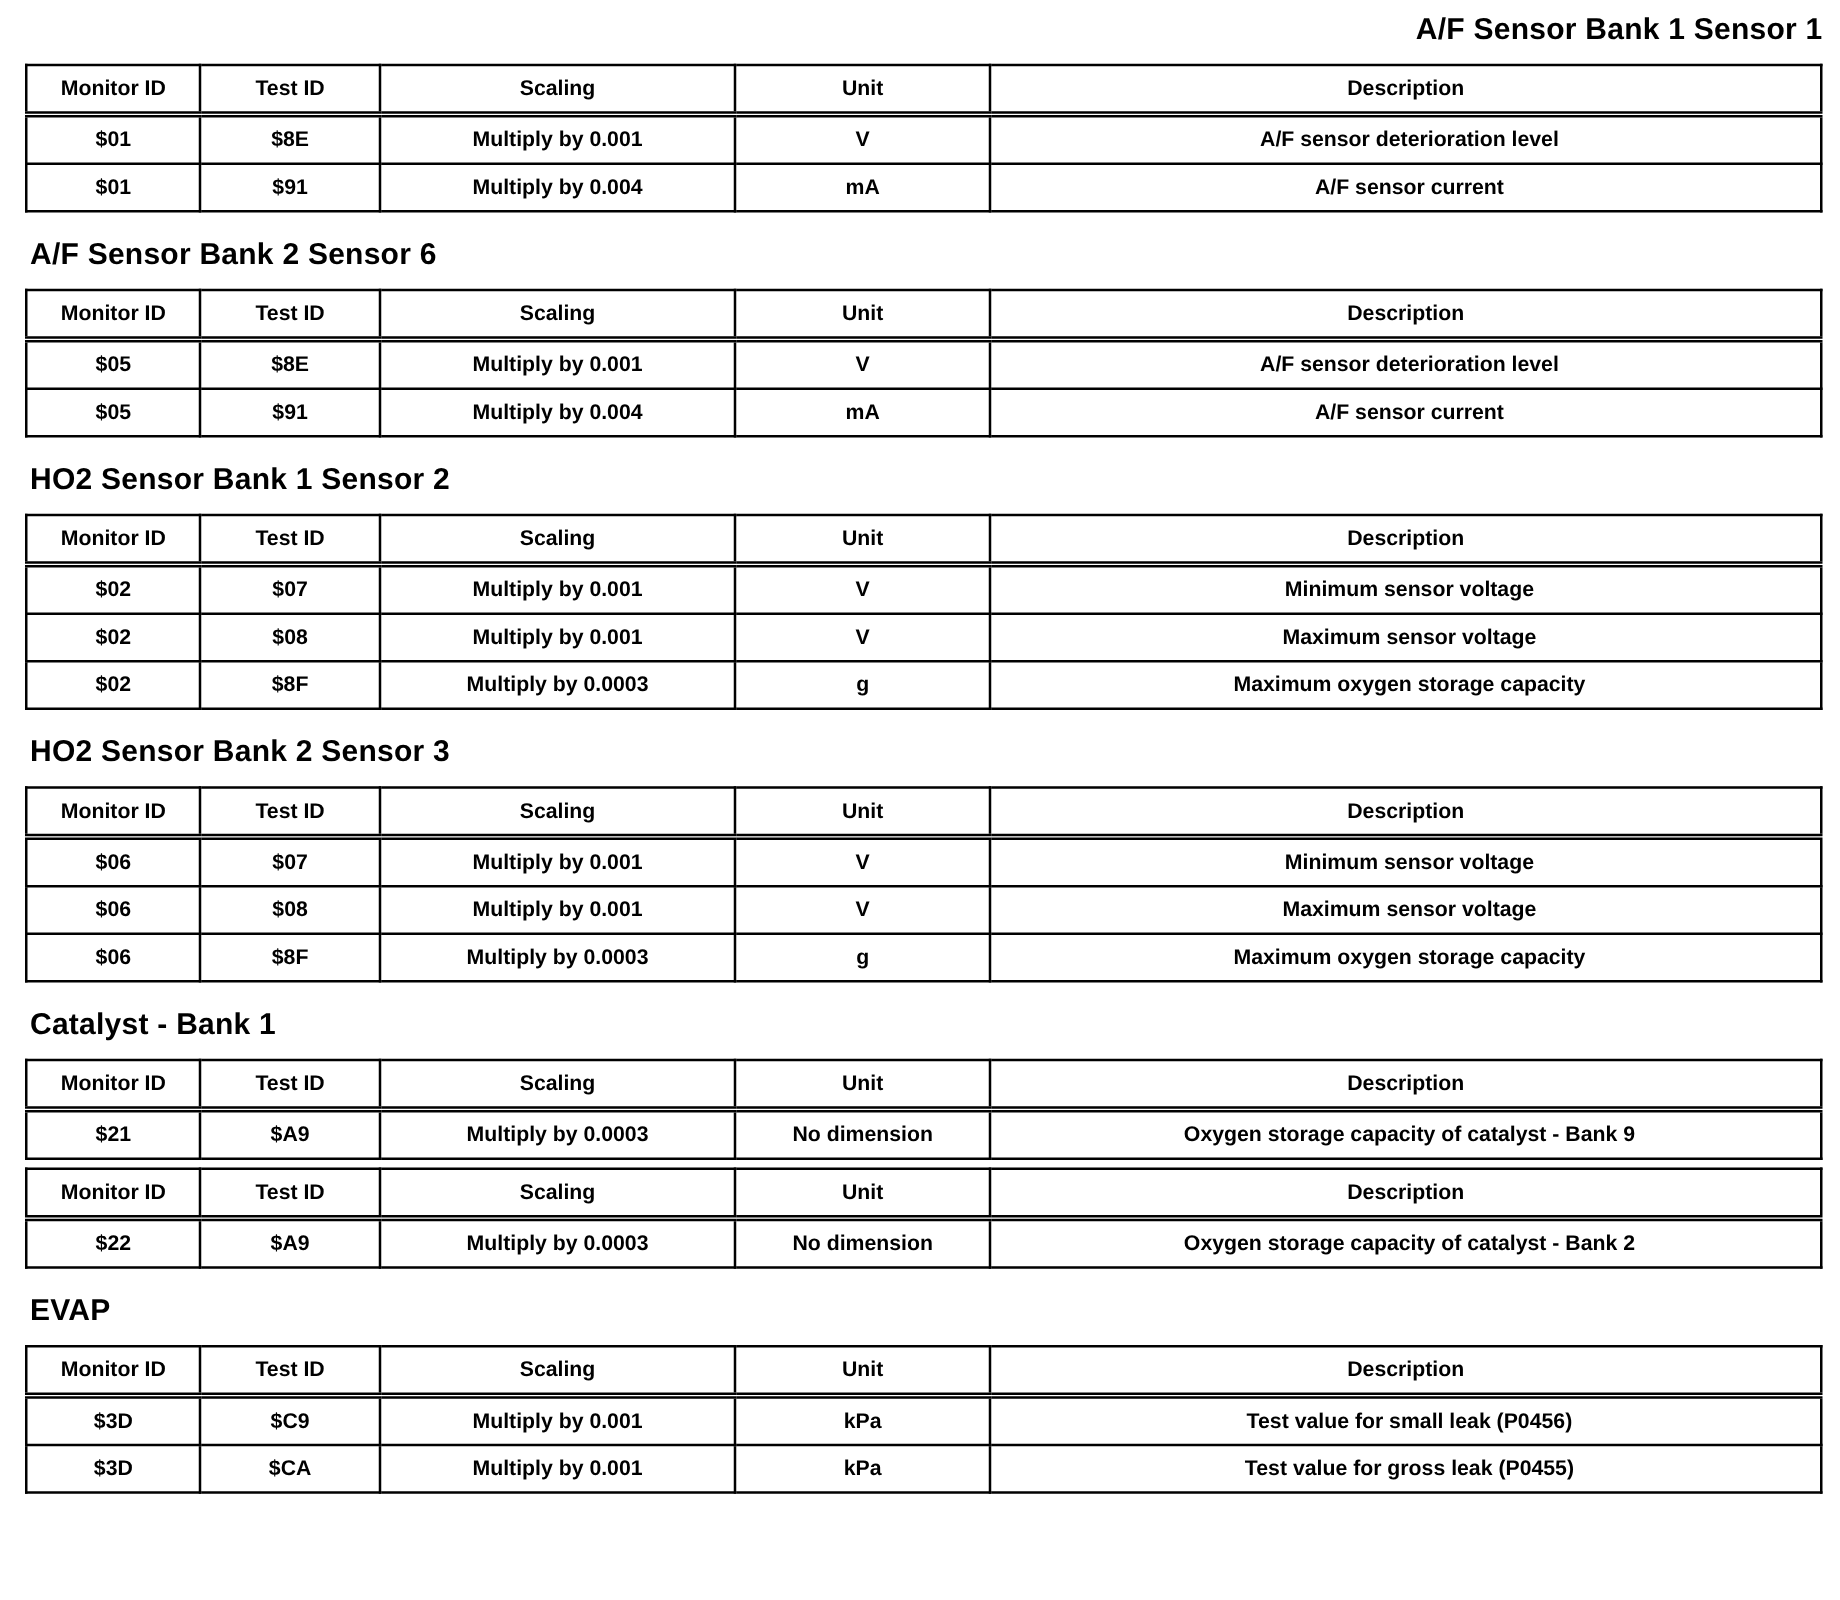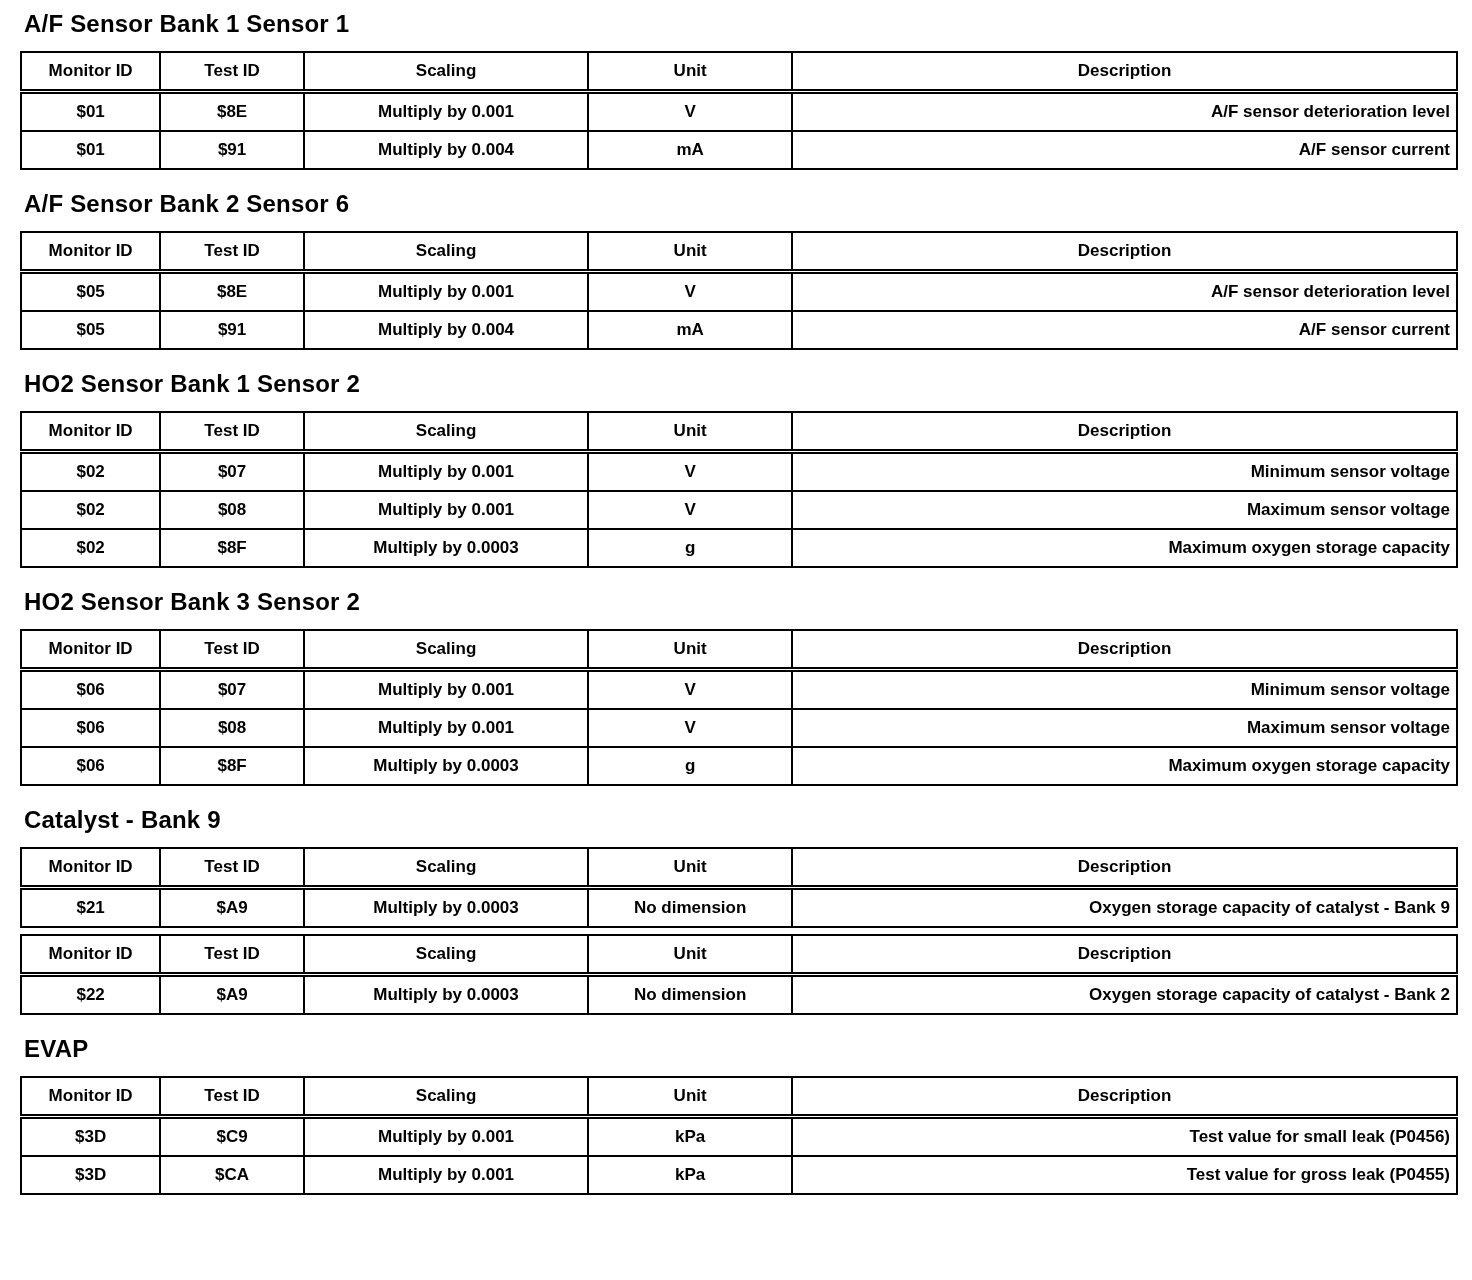--- a/index.html
+++ b/index.html
@@ -16,20 +16,21 @@
     padding: 4px 14px 12px 20px;
   }
   .section-heading {
     font-size: 24px;
     font-weight: bold;
     margin: 20px 0 13px 4px;
     letter-spacing: 0.2px;
   }
   .section:first-child .section-heading {
     margin-top: 6px;
+    text-align: right;
   }
   table.spec-table {
     width: 100%;
     border-collapse: collapse;
     table-layout: fixed;
     margin-bottom: 6px;
   }
   table.spec-table th,
   table.spec-table td {
     border: 2px solid #000;
@@ -43,21 +44,21 @@
     white-space: nowrap;
   }
   table.spec-table th {
     border-bottom: 5px double #000;
   }
   table.spec-table td.desc-cell,
   table.spec-table th.desc-head {
     
   }
   table.spec-table td.desc-cell {
-    text-align: right;
+    text-align: center;
     padding-left: 12px;
   }
   col.c-monitor { width: 9.7%; }
   col.c-test    { width: 10.0%; }
   col.c-scaling { width: 19.8%; }
   col.c-unit    { width: 14.2%; }
   col.c-desc    { width: 46.3%; }
 </style>
 </head>
 <body>
@@ -175,21 +176,21 @@
             <td>$02</td>
             <td>$8F</td>
             <td>Multiply by 0.0003</td>
             <td>g</td>
             <td class="desc-cell">Maximum oxygen storage capacity</td>
           </tr>
         </tbody>
       </table>
     </div>
     <div class="section">
-      <div class="section-heading">HO2 Sensor Bank 3 Sensor 2</div>
+      <div class="section-heading">HO2 Sensor Bank 2 Sensor 3</div>
       <table class="spec-table">
         <colgroup>
           <col class="c-monitor">
           <col class="c-test">
           <col class="c-scaling">
           <col class="c-unit">
           <col class="c-desc">
         </colgroup>
         <thead>
           <tr>
@@ -219,21 +220,21 @@
             <td>$06</td>
             <td>$8F</td>
             <td>Multiply by 0.0003</td>
             <td>g</td>
             <td class="desc-cell">Maximum oxygen storage capacity</td>
           </tr>
         </tbody>
       </table>
     </div>
     <div class="section">
-      <div class="section-heading">Catalyst - Bank 9</div>
+      <div class="section-heading">Catalyst - Bank 1</div>
       <table class="spec-table">
         <colgroup>
           <col class="c-monitor">
           <col class="c-test">
           <col class="c-scaling">
           <col class="c-unit">
           <col class="c-desc">
         </colgroup>
         <thead>
           <tr>

